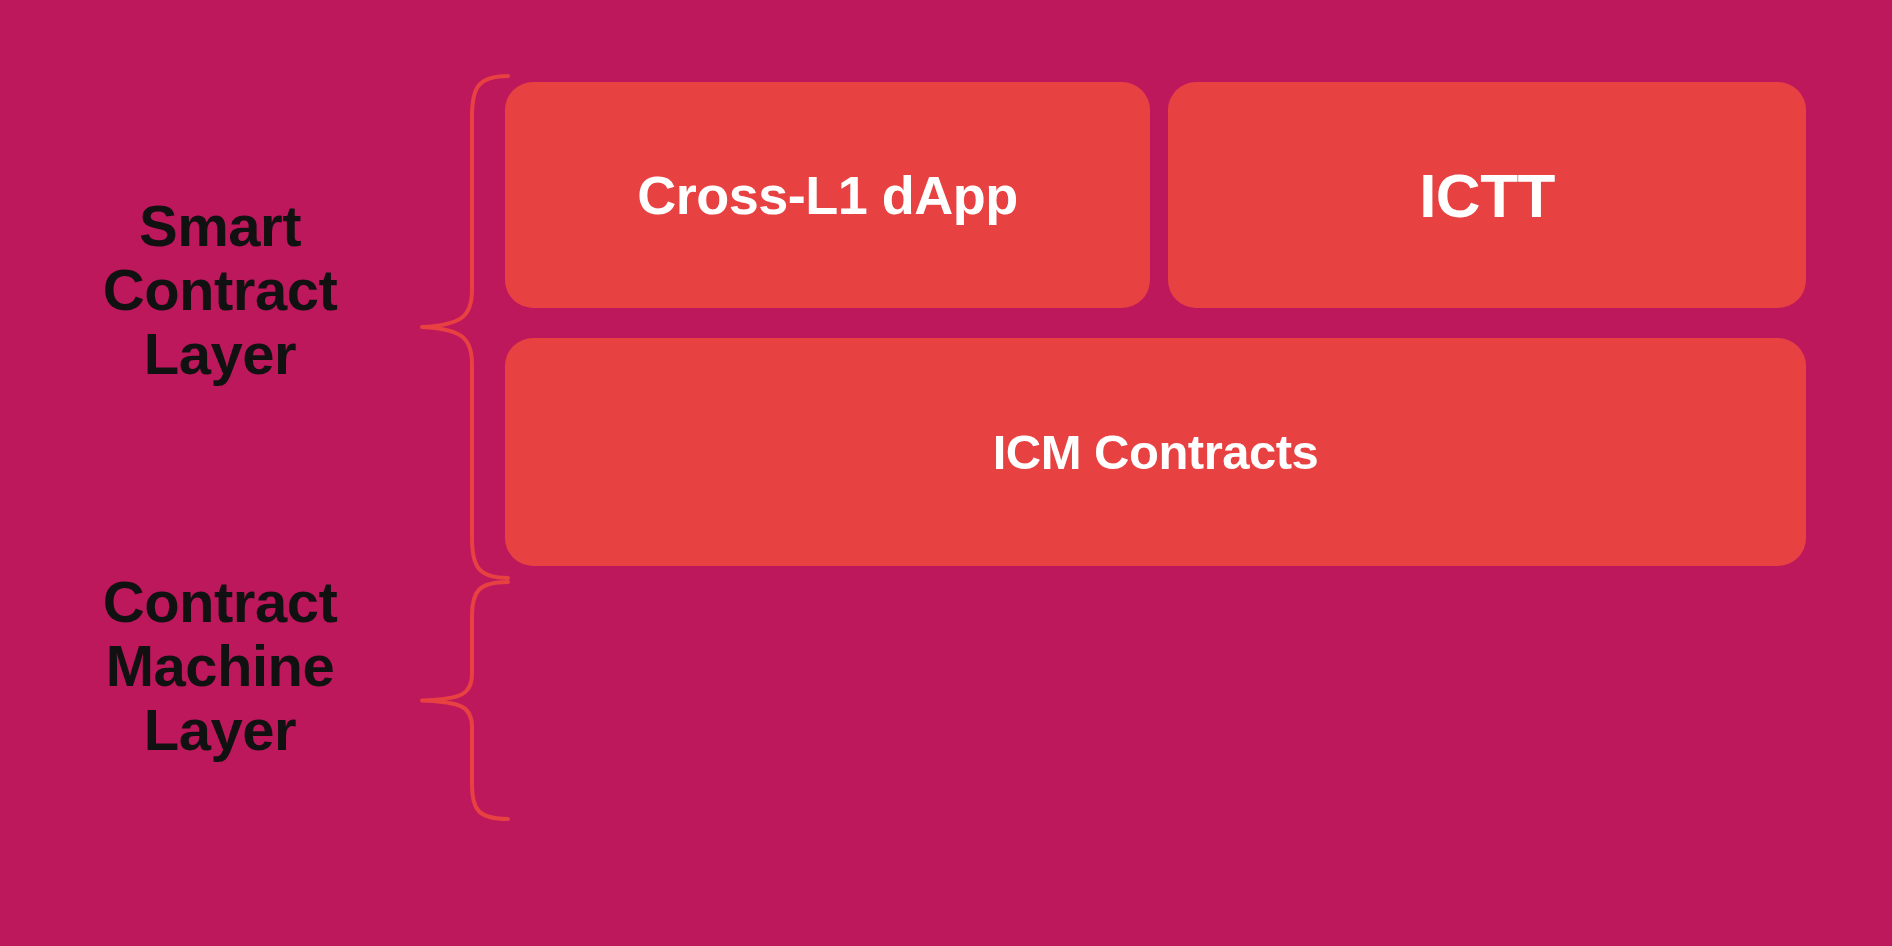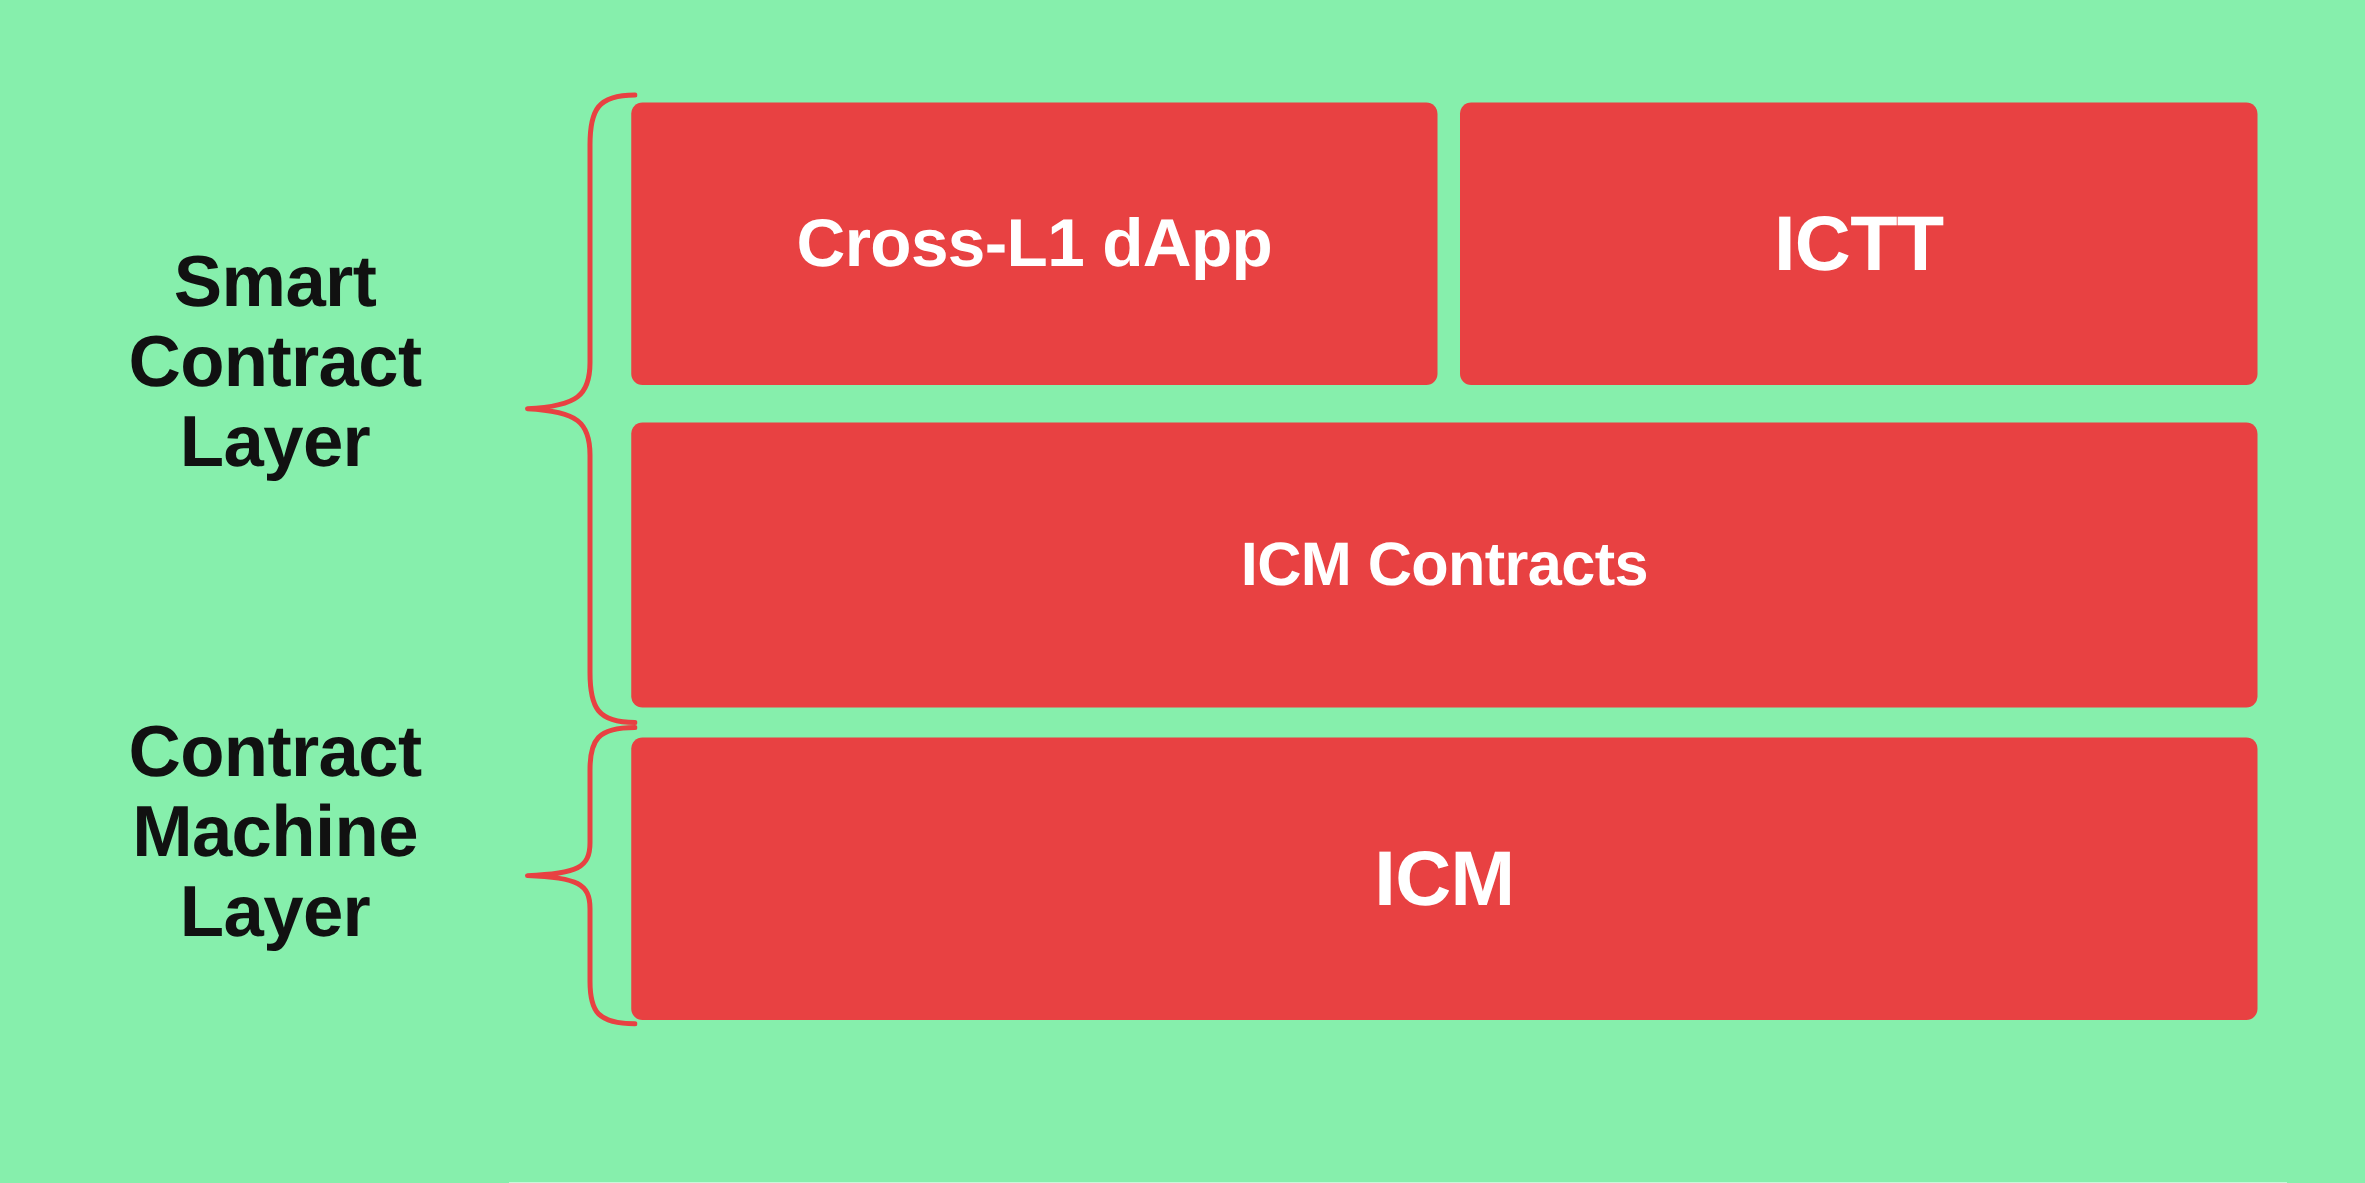--- a/index.html
+++ b/index.html
@@ -8,21 +8,21 @@
     padding: 0;
     background: #ffffff;
   }
   body {
     font-family: "Liberation Sans", "DejaVu Sans", sans-serif;
   }
   #canvas {
     position: relative;
     width: 1892px;
     height: 946px;
-    background: #86efac;
+    background: #be185d;
     overflow: hidden;
   }
 
   
   .layer-label {
     position: absolute;
     text-align: center;
     font-weight: 700;
     color: #111111;
     letter-spacing: -0.5px;
@@ -65,21 +65,21 @@
     stroke-width: 4;
     stroke-linecap: round;
     stroke-linejoin: round;
     vector-effect: non-scaling-stroke;
   }
 
   
   .box {
     position: absolute;
     background: #E84142;
-    border-radius: 9px;
+    border-radius: 28px;
     display: flex;
     align-items: center;
     justify-content: center;
     color: #ffffff;
     font-weight: 700;
     letter-spacing: -0.5px;
     text-align: center;
     box-sizing: border-box;
     padding: 0 18px;
   }
@@ -155,17 +155,14 @@
   </div>
 
   <div class="box" id="box-ictt">
     <span>ICTT</span>
   </div>
 
   <div class="box" id="box-icm-contracts">
     <span>ICM Contracts</span>
   </div>
 
-  <div class="box" id="box-icm">
-    <span>ICM</span>
-  </div>
 
 </div>
 
 </body></html>

